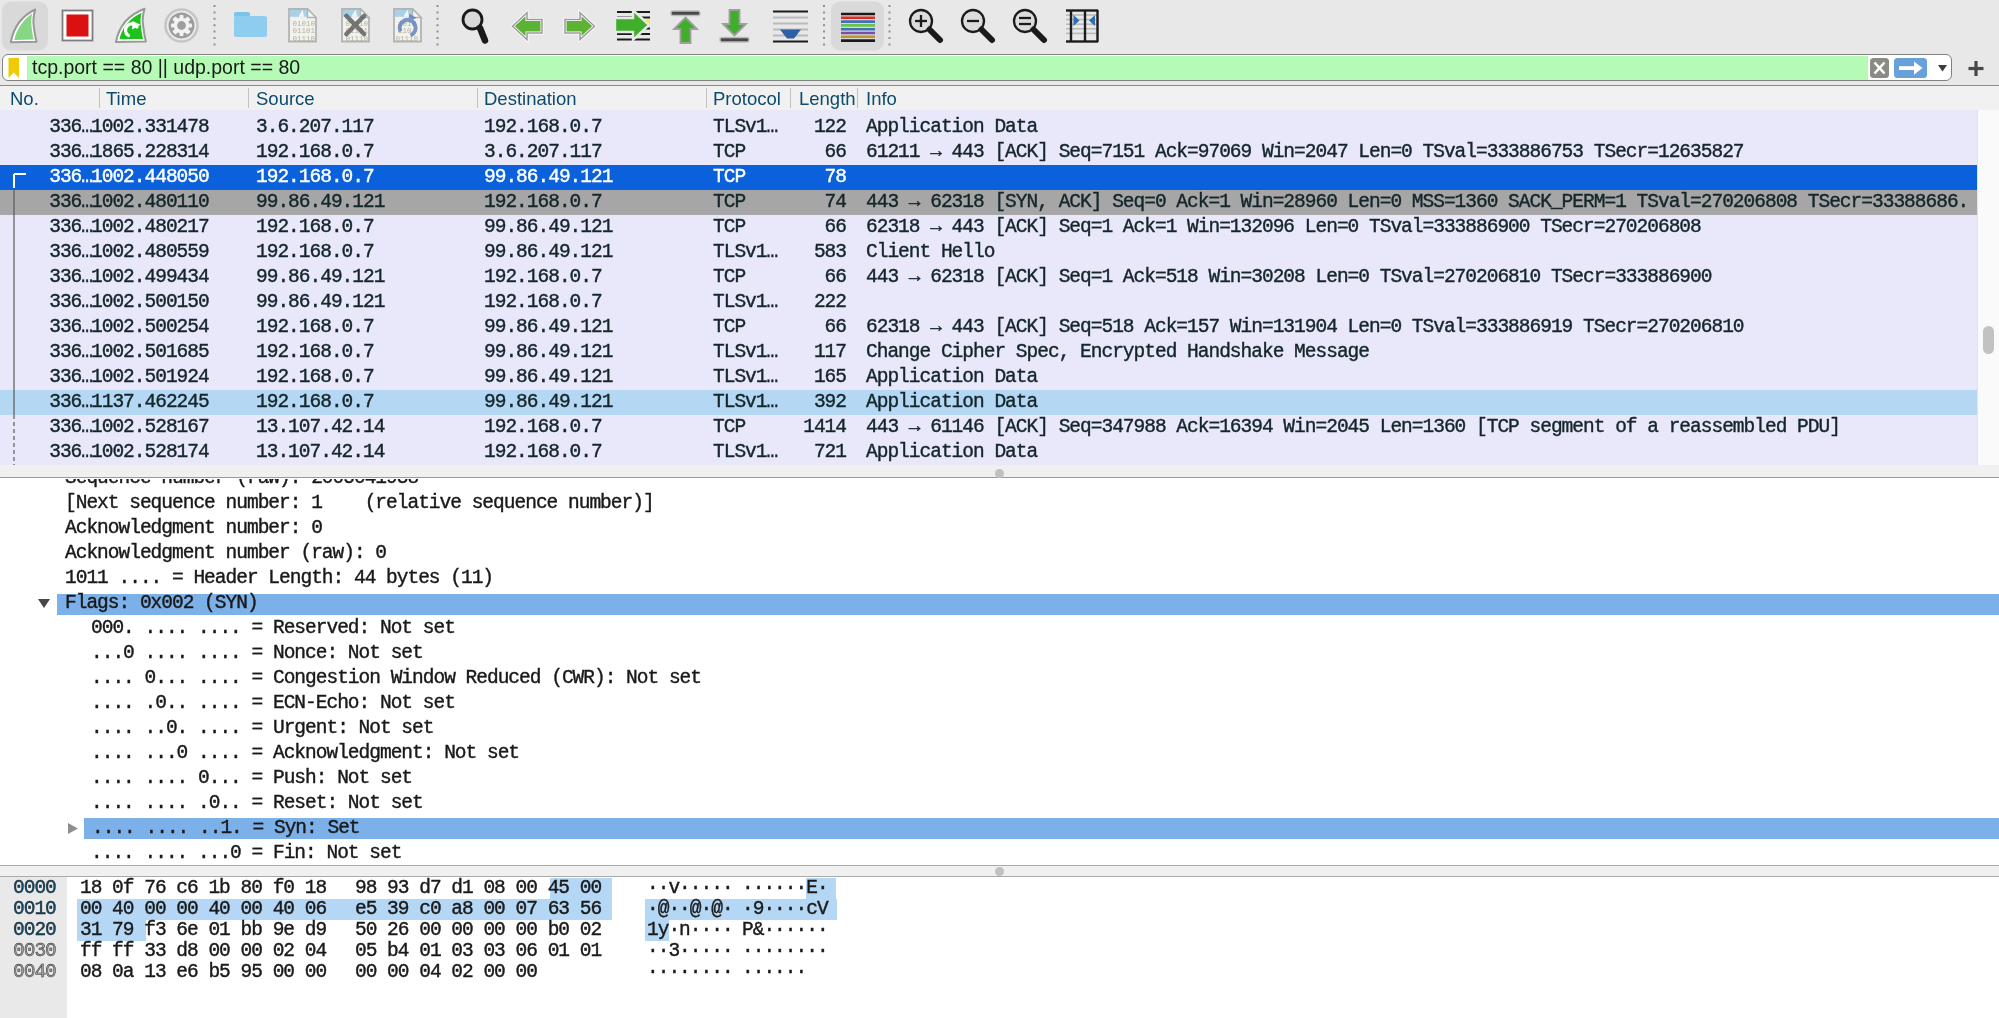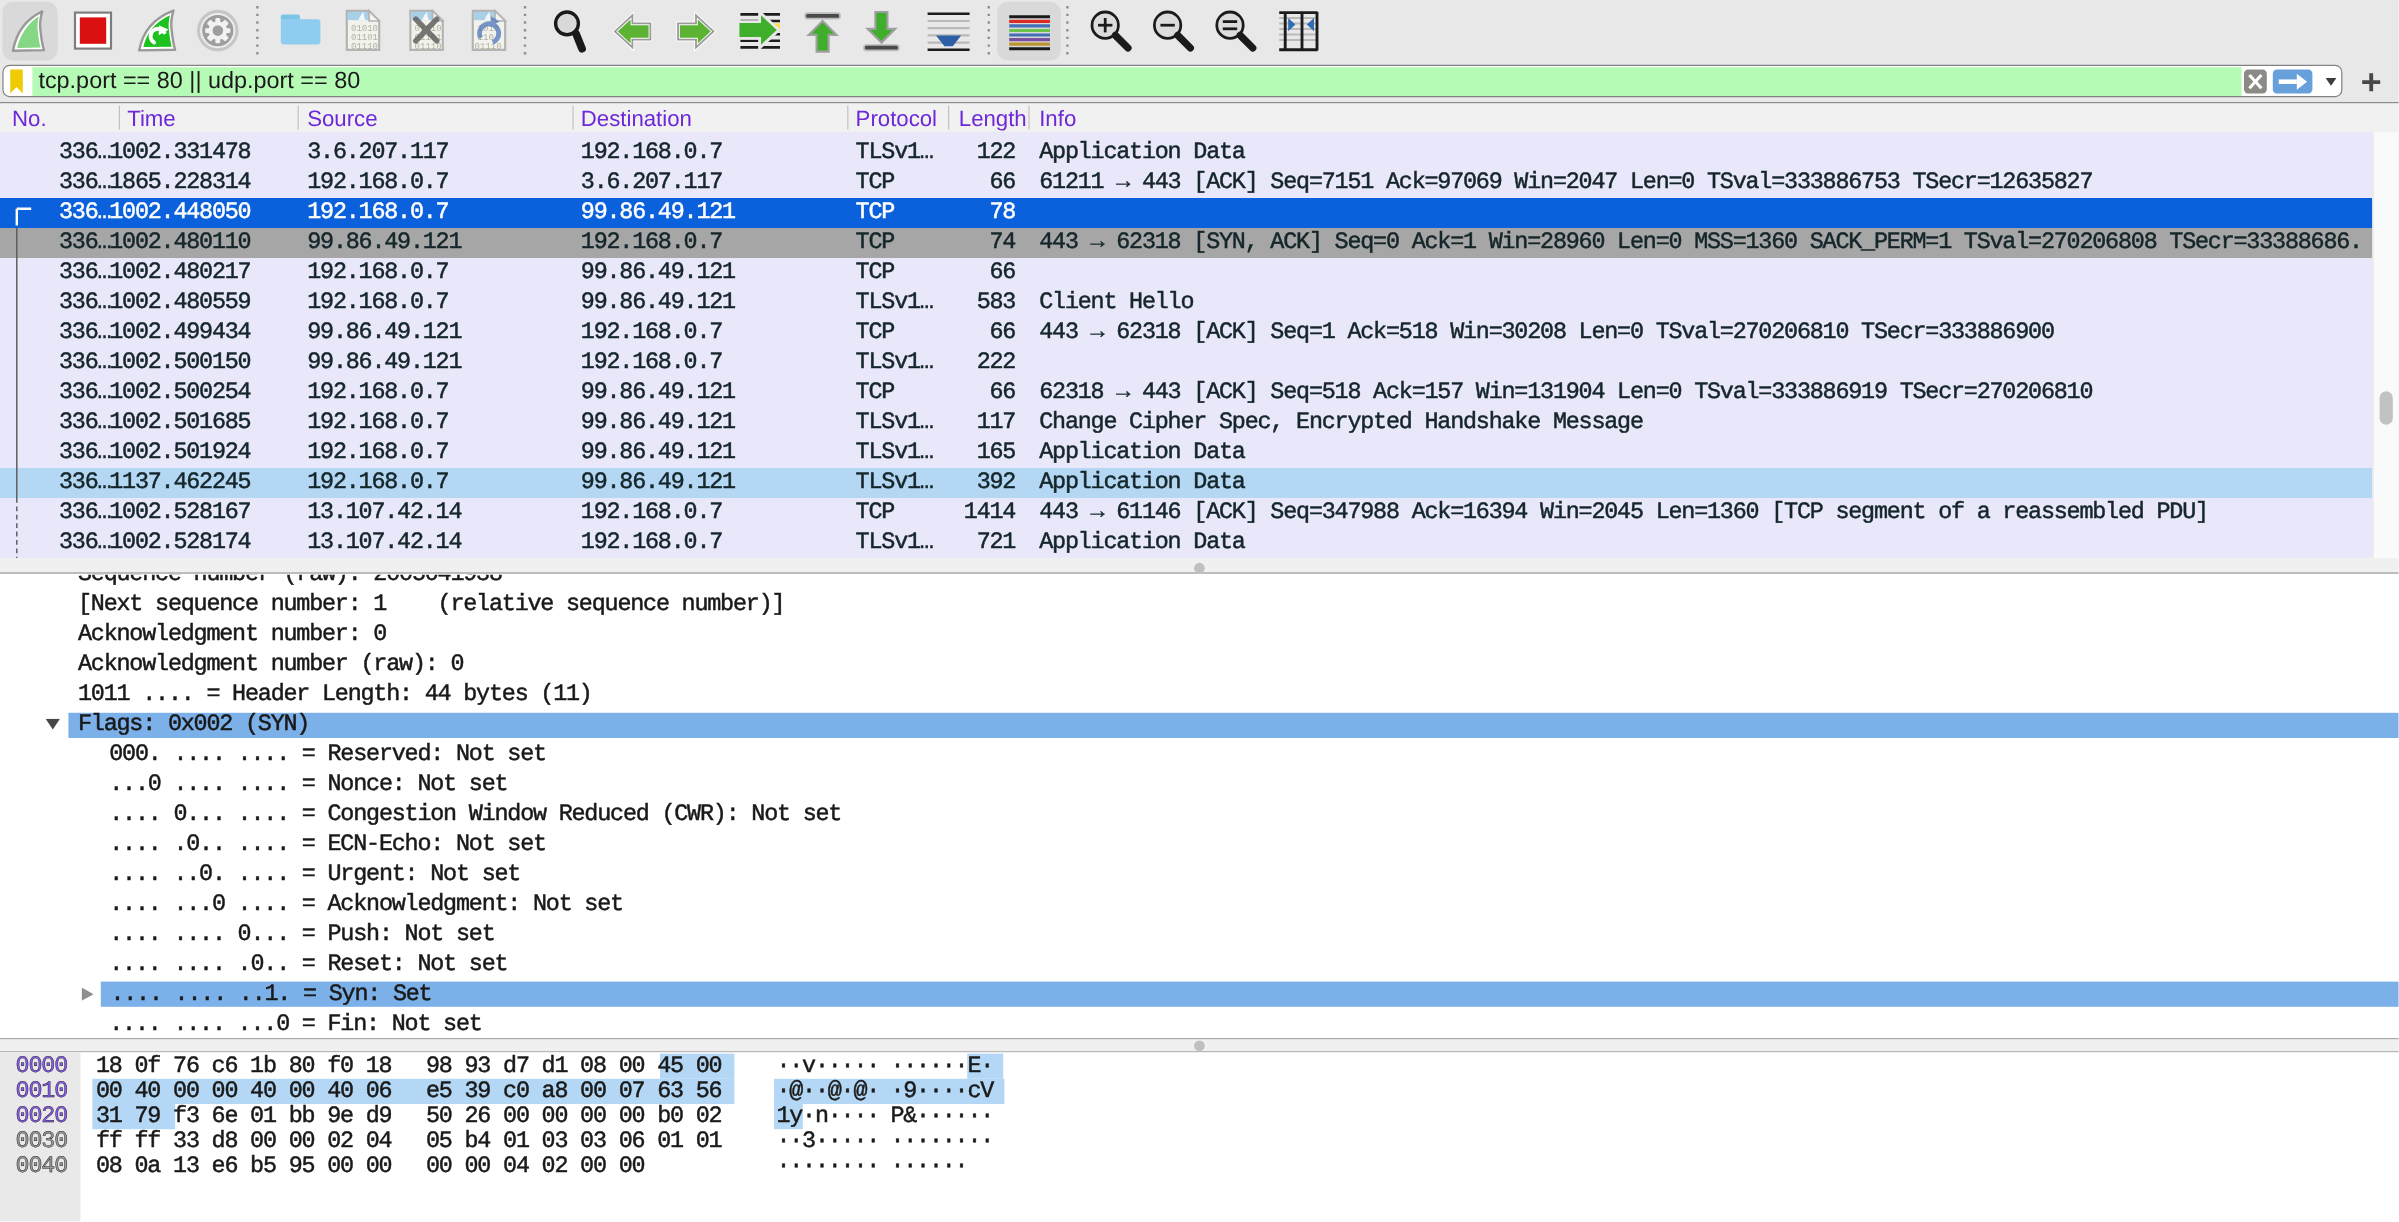--- a/index.html
+++ b/index.html
@@ -5,21 +5,21 @@
 html,body{width:1999px;height:1018px;overflow:hidden;background:#fff}
 #app{position:relative;width:1999px;height:820px;font-family:"Liberation Sans",sans-serif}
 .abs{position:absolute}
 
 #toolbar{left:0;top:0;width:1999px;height:85px;background:#e8e8e8}
 #fbox{left:2px;top:54px;width:1950px;height:27px;background:#fff;border:1.5px solid #828282;border-radius:6px}
 #fgreen{left:27px;top:56px;width:1841px;height:24px;background:#b5fab5}
 #ftext{left:32px;top:57px;height:21px;line-height:21px;font-size:19.5px;color:#1a1a1a;white-space:pre}
 
 #hdr{left:0;top:85px;width:1999px;height:25px;background:#f1f1f1;border-top:1px solid #8c8c8c}
-.hl{position:absolute;top:86px;height:24px;line-height:25px;font-size:18.5px;color:#6d28d9;white-space:pre}
+.hl{position:absolute;top:86px;height:24px;line-height:25px;font-size:18.5px;color:#0c4a6e;white-space:pre}
 .hsep{position:absolute;top:88px;height:20px;width:1px;background:#c2c2c2}
 
 #list{left:0;top:110px;width:1999px;height:355px;background:#e9e8fb}
 .row{position:absolute;left:0;width:1977px;height:25px;font-family:"Liberation Mono",monospace;font-size:19.5px;letter-spacing:-1px;line-height:25px;color:#15262b;-webkit-text-stroke:0.4px #15262b}
 .row span{position:absolute;top:0;white-space:pre}
 .cno{left:0;width:92px;text-align:right}
 .ct{left:91px}
 .cs{left:256px}
 .cd{left:484px}
 .cp{left:713px}
@@ -37,21 +37,21 @@
 #sp2{top:865px;height:12px;border-top:1px solid #aaa;border-bottom:1px solid #aaa}
 .dot{position:absolute;width:9px;height:9px;border-radius:50%;background:#c0c0c0}
 
 #detail{left:0;top:479px;width:1999px;height:386px;background:#fff;overflow:hidden}
 .dl{position:absolute;left:0;width:1999px;height:25px;line-height:25px;font-family:"Liberation Mono",monospace;font-size:19.5px;letter-spacing:-1px;color:#191919;white-space:pre;-webkit-text-stroke:0.4px #191919}
 .band{position:absolute;height:21px;background:#7cb0e8}
 
 #hex{left:0;top:877px;width:1999px;height:141px;background:#fff}
 #hexgut{left:0;top:877px;width:67px;height:141px;background:#e9e9e9}
 .hx{position:absolute;height:21px;line-height:21px;font-family:"Liberation Mono",monospace;font-size:19.5px;letter-spacing:-1px;color:#1a1a1a;white-space:pre;-webkit-text-stroke:0.4px #1a1a1a}
-.off{color:#8b5cf6}
+.off{color:#0c4a6e}
 .offg{color:#9b9b9b}
 .hhl{position:absolute;height:21px;background:#b3d7f4}
 </style></head>
 <body>
 <div id="app">
 <div class="abs" id="toolbar"></div>
 <svg class="abs" style="left:0;top:0" width="1999" height="85">
 
   <rect x="2" y="1.5" width="46" height="49" rx="9" fill="#d9d9d9"></rect>
 
@@ -297,20 +297,21 @@
         <span class="cl">74</span>
         <span class="ci">443 → 62318 [SYN, ACK] Seq=0 Ack=1 Win=28960 Len=0 MSS=1360 SACK_PERM=1 TSval=270206808 TSecr=33388686.</span>
       </div>
   <div class="row" style="top:105px">
         <span class="cno">336…</span>
         <span class="ct">1002.480217</span>
         <span class="cs">192.168.0.7</span>
         <span class="cd">99.86.49.121</span>
         <span class="cp">TCP</span>
         <span class="cl">66</span>
+        <span class="ci">62318 → 443 [ACK] Seq=1 Ack=1 Win=132096 Len=0 TSval=333886900 TSecr=270206808</span>
       </div>
   <div class="row" style="top:130px">
         <span class="cno">336…</span>
         <span class="ct">1002.480559</span>
         <span class="cs">192.168.0.7</span>
         <span class="cd">99.86.49.121</span>
         <span class="cp">TLSv1…</span>
         <span class="cl">583</span>
         <span class="ci">Client Hello</span>
       </div>

